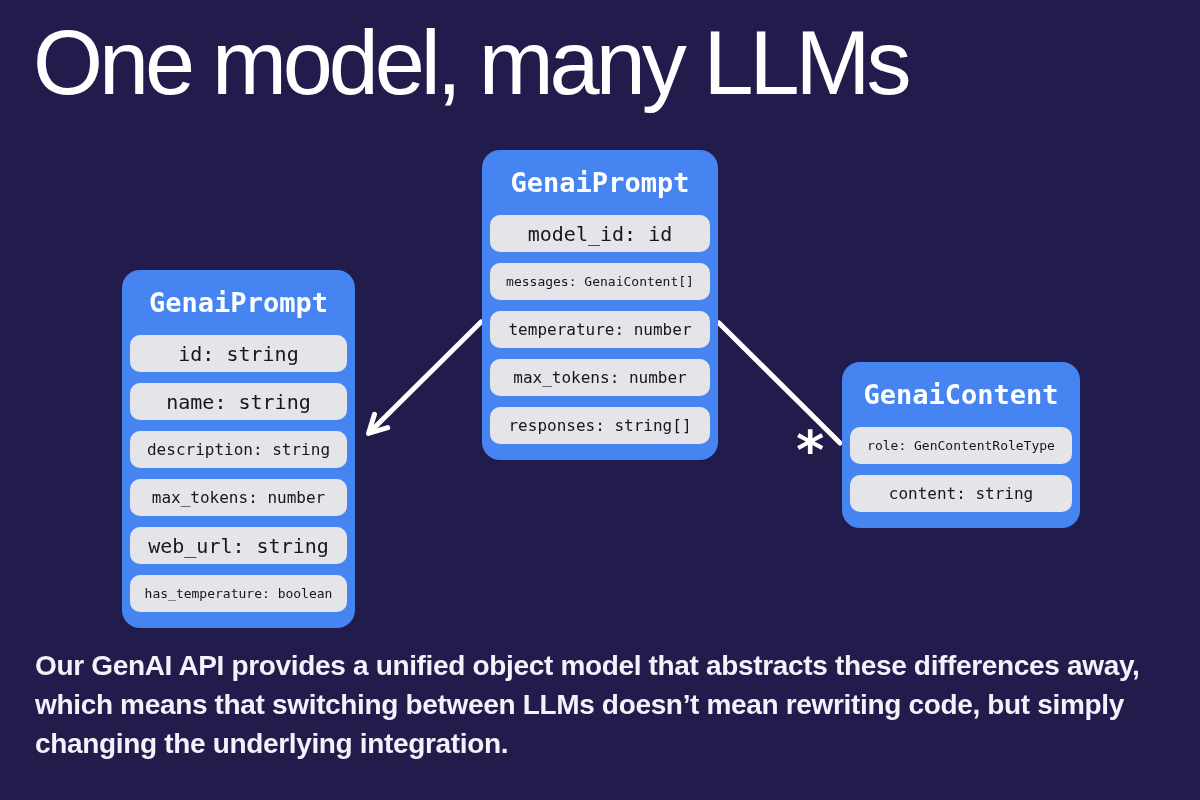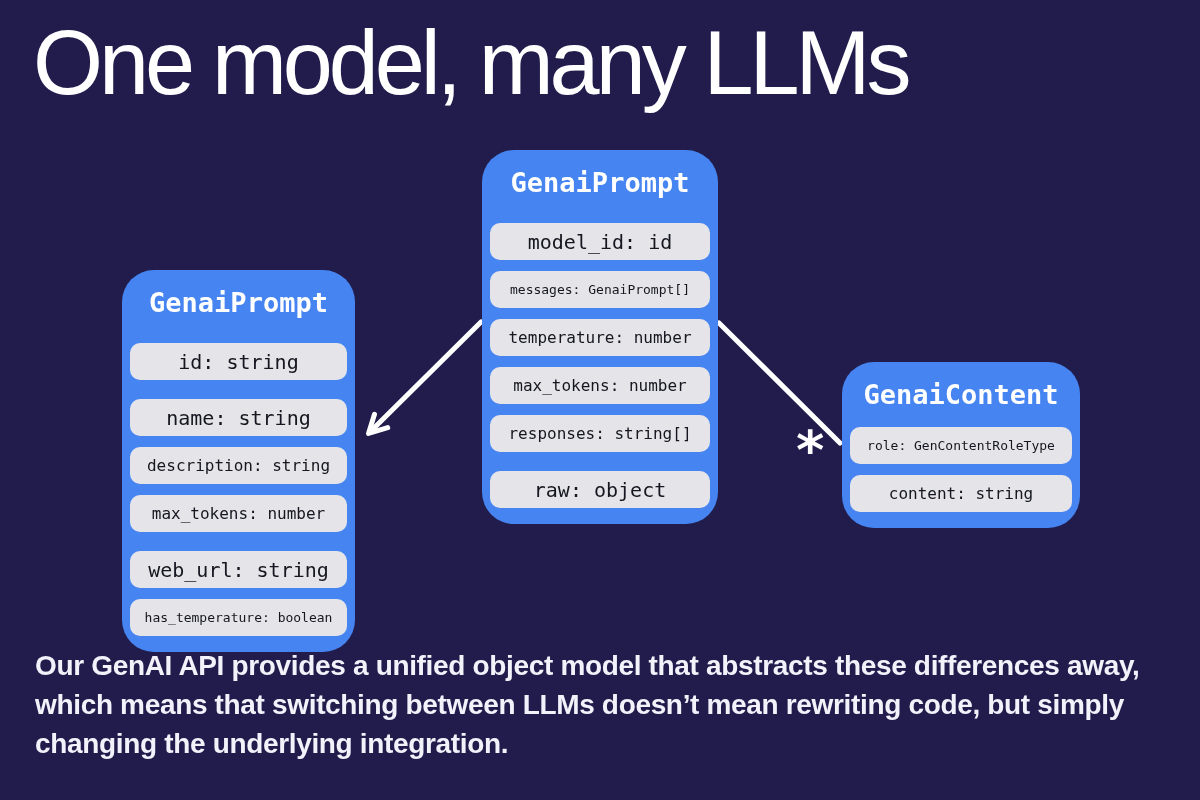--- a/index.html
+++ b/index.html
@@ -19,42 +19,42 @@
     letter-spacing:-0.045em;color:var(--title-text);
     white-space:nowrap;
   }
   .connectors{
     position:absolute;left:0;top:0;width:1200px;height:800px;
     pointer-events:none;
   }
   .entity{
     position:absolute;
     background:var(--entity-fill);
-    border-radius:32px;
+    border-radius:18px;
     padding:12px 8px 16px;
     display:flex;flex-direction:column;gap:11px;
   }
   .entity-model  {left:122px;top:270px;width:233px;}
   .entity-prompt {left:482px;top:150px;width:236px;}
   .entity-content{left:842px;top:362px;width:238px;}
   .entity-title{
     font-family:"DejaVu Sans Mono","Liberation Mono",monospace;
     font-weight:700;font-size:27px;line-height:42px;height:42px;
     color:var(--title-text);text-align:center;white-space:nowrap;
   }
   .field{
     background:var(--field-fill);
     border-radius:10px;
     height:37px;flex:0 0 37px;
     display:flex;align-items:center;justify-content:center;
     font-family:"DejaVu Sans Mono","Liberation Mono",monospace;
     font-weight:500;color:var(--field-text);
     white-space:nowrap;overflow:hidden;
   }
-  .field-lg{font-size:20px;margin-top:8px;}
+  .field-lg{font-size:20px;}
   .field-md{font-size:16px;}
   .field-xs{font-size:13px;}
   .multiplicity{
     position:absolute;left:794px;top:424px;
     font-family:"DejaVu Sans Mono","Liberation Mono",monospace;
     font-size:54px;line-height:1;font-weight:700;
     color:var(--connector);
   }
   .description{
     position:absolute;left:35px;top:646px;width:1145px;
@@ -84,25 +84,24 @@
     <div class="field field-lg">id: string</div>
     <div class="field field-lg">name: string</div>
     <div class="field field-md">description: string</div>
     <div class="field field-md">max_tokens: number</div>
     <div class="field field-lg">web_url: string</div>
     <div class="field field-xs">has_temperature: boolean</div>
   </section>
 <section class="entity entity-prompt">
     <div class="entity-title">GenaiPrompt</div>
     <div class="field field-lg">model_id: id</div>
-    <div class="field field-xs">messages: GenaiPrompt[]</div>
+    <div class="field field-xs">messages: GenaiContent[]</div>
     <div class="field field-md">temperature: number</div>
     <div class="field field-md">max_tokens: number</div>
     <div class="field field-md">responses: string[]</div>
-    <div class="field field-lg">raw: object</div>
   </section>
 <section class="entity entity-content">
     <div class="entity-title">GenaiContent</div>
     <div class="field field-xs">role: GenContentRoleType</div>
     <div class="field field-md">content: string</div>
   </section>
 
 <p class="description">Our GenAI API provides a unified object model that abstracts these differences away, which means that switching between LLMs doesn’t mean rewriting code, but simply changing the underlying integration.</p>
 
 </body></html>

